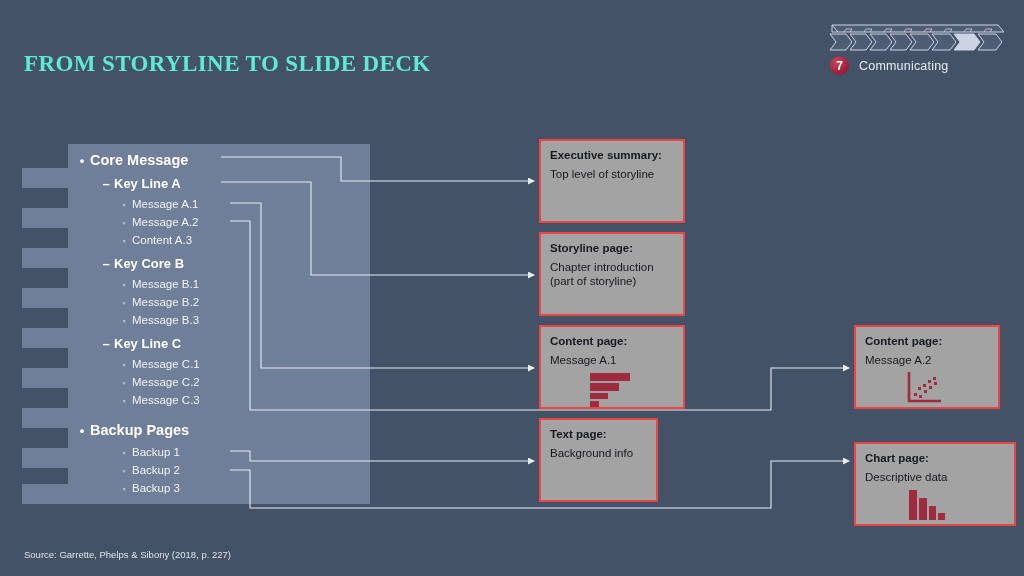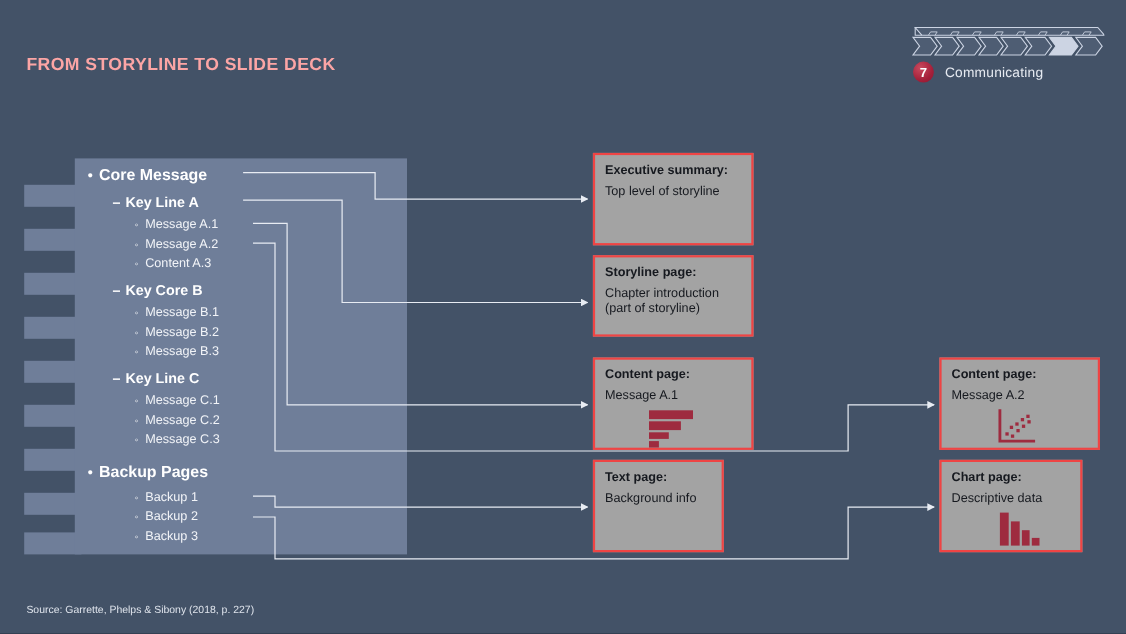--- a/index.html
+++ b/index.html
@@ -16,25 +16,26 @@
     height: 576px;
     background: #435267;
     overflow: hidden;
   }
 
   
   #title {
     position: absolute;
     left: 24px;
     top: 51px;
-    font-size: 16px;
+    font-size: 23px;
     font-weight: bold;
     letter-spacing: 0.4px;
-    color: #fca5a5;
-    white-space: nowrap;
+    color: #5eead4;
+    white-space: nowrap;
+    font-family: Liberation Serif, serif;
   }
 
   
   #progress {
     position: absolute;
     left: 828px;
     top: 24px;
     width: 176px;
     height: 28px;
   }
@@ -297,21 +298,21 @@
 
       <path d="M230,470 L250,470 L250,508 L771,508 L771,461 L849,461"></path>
     </g>
   </svg>
 
   <div class="pbox" style="left:539px; top:139px; width:146px; height:84px">
     <div class="ptitle">Executive summary:</div>
     <div class="pbody">Top level of storyline</div>
   </div>
 
-  <div class="pbox" style="left:539px; top:232px; width:146px; height:74px">
+  <div class="pbox" style="left:539px; top:232px; width:146px; height:84px">
     <div class="ptitle">Storyline page:</div>
     <div class="pbody">Chapter introduction
 (part of storyline)</div>
   </div>
 
   <div class="pbox" style="left:539px; top:325px; width:146px; height:84px">
     <div class="ptitle">Content page:</div>
     <div class="pbody">Message A.1</div>
     <svg class="picon" style="left:47px; top:45px" width="50" height="35" viewBox="0 0 50 35">
       <rect x="2" y="1" width="40" height="8" fill="#9e2b3f"></rect>
@@ -338,21 +339,21 @@
         <rect x="18" y="14" width="3" height="3"></rect>
         <rect x="19" y="20" width="3" height="3"></rect>
         <rect x="23" y="10" width="3" height="3"></rect>
         <rect x="24" y="16" width="3" height="3"></rect>
         <rect x="28" y="7" width="3" height="3"></rect>
         <rect x="29" y="12" width="3" height="3"></rect>
       </g>
     </svg>
   </div>
 
-  <div class="pbox" style="left:854px; top:418px; width:130px; height:84px">
+  <div class="pbox" style="left:854px; top:442px; width:162px; height:84px">
     <div class="ptitle">Chart page:</div>
     <div class="pbody">Descriptive data</div>
     <svg class="picon" style="left:50px; top:43px" width="48" height="37" viewBox="0 0 48 37">
       <rect x="3" y="3" width="8" height="30" fill="#9e2b3f"></rect>
       <rect x="13" y="11" width="8" height="22" fill="#9e2b3f"></rect>
       <rect x="23" y="19" width="7" height="14" fill="#9e2b3f"></rect>
       <rect x="32" y="26" width="7" height="7" fill="#9e2b3f"></rect>
     </svg>
   </div>
 

